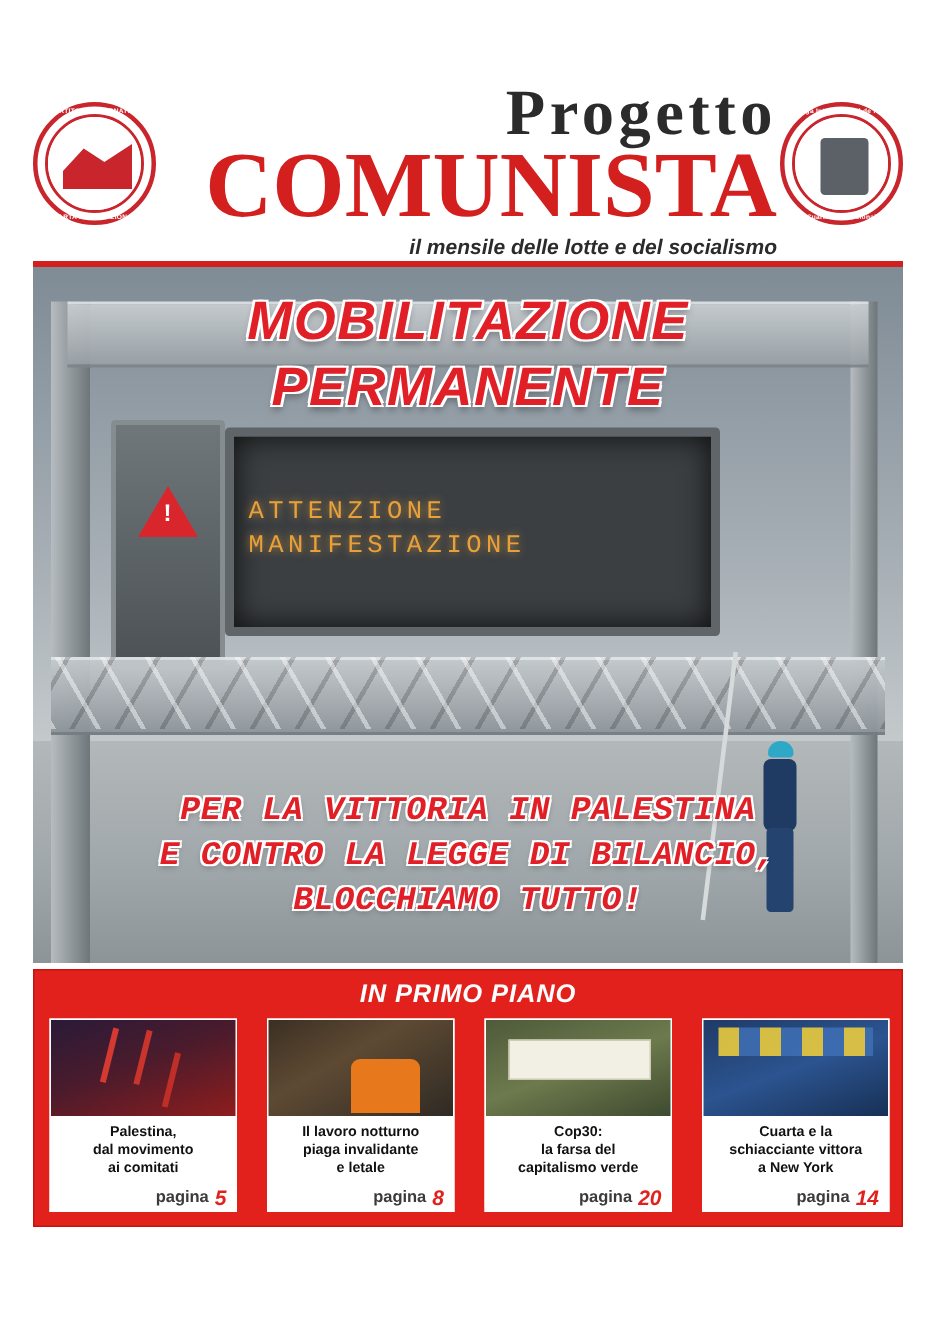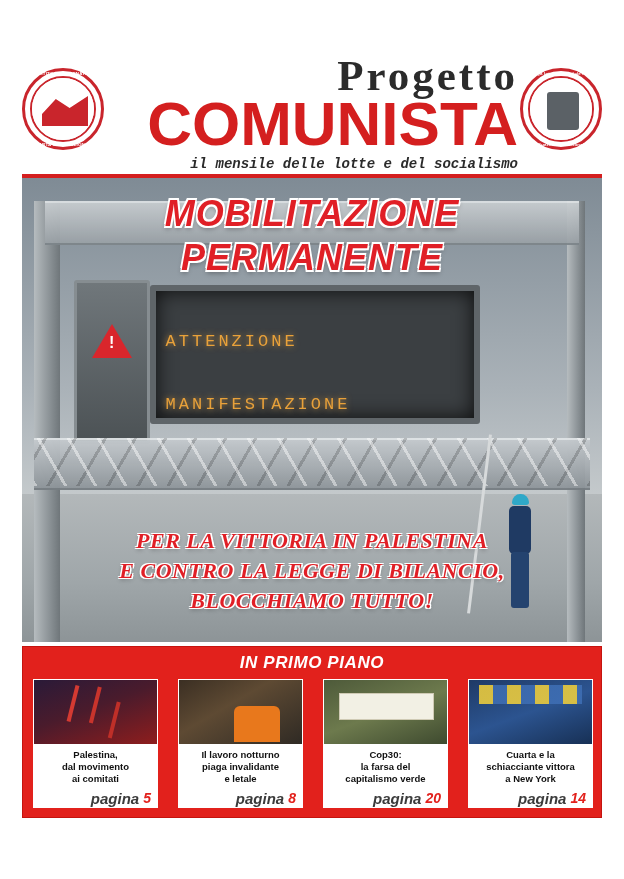--- a/index.html
+++ b/index.html
@@ -63,31 +63,31 @@
   .word-progetto {
     font-family: "Liberation Serif", serif;
     font-size: 43px;
     letter-spacing: 3px;
     font-weight: bold;
     color: #2b2b2b;
     line-height: 44px;
     white-space: nowrap;
   }
   .word-comunista {
-    font-family: Liberation Sans, sans-serif;
+    font-family: Liberation Serif, serif;
     font-size: 62px;
     letter-spacing: 0px;
     font-weight: bold;
     color: #d41f1f;
     line-height: 56px;
     white-space: nowrap;
     margin-top: -2px;
   }
   .mast-sub {
-    font-family: Liberation Mono, monospace;
+    font-family: Liberation Sans, sans-serif;
     font-style: italic;
     font-weight: bold;
     font-size: 14px;
     color: #2b2b2b;
     margin-top: 4px;
     white-space: nowrap;
   }
 
   
   .logo {
@@ -218,21 +218,20 @@
     justify-content: center;
   }
   .vms-line {
     font-family: "Liberation Mono", monospace;
     font-size: 17px;
     letter-spacing: 3px;
     color: #e8a13a;
     text-shadow: 0 0 6px rgba(232,161,58,.75);
     line-height: 1.35;
     white-space: nowrap;
-    margin-top: 40px;
   }
   
   .warnbox {
     position: absolute;
     left: 9%;
     top: 22%;
     width: 12%;
     height: 34%;
     background: linear-gradient(#70777b, #4c5255);
     border: 3px solid #868d91;
@@ -294,21 +293,21 @@
     letter-spacing: 1px;
     text-shadow:
       -1.6px -1.6px 0 #fff, 1.6px -1.6px 0 #fff,
       -1.6px 1.6px 0 #fff, 1.6px 1.6px 0 #fff,
       0 3px 5px rgba(0,0,0,.35);
   }
   .hero-sub {
     position: absolute;
     left: 0; right: 0; bottom: 26px;
     text-align: center;
-    font-family: Liberation Serif, serif;
+    font-family: Liberation Mono, monospace;
     font-weight: bold;
     font-style: italic;
     font-size: 22px;
     line-height: 30px;
     color: #e01f26;
     letter-spacing: .5px;
     text-shadow:
       -1.4px -1.4px 0 #fff, 1.4px -1.4px 0 #fff,
       -1.4px 1.4px 0 #fff, 1.4px 1.4px 0 #fff,
       0 2px 4px rgba(0,0,0,.3);
@@ -389,24 +388,23 @@
   .card-page {
     height: 18px;
     display: flex;
     align-items: center;
     justify-content: flex-end;
     gap: 4px;
     padding-right: 6px;
     background: #ffffff;
   }
   .page-word {
-    font-size: 15px;
+    font-size: 11px;
     font-weight: bold;
     color: #3b3b3b;
-    font-style: italic;
   }
   .page-num {
     font-size: 14px;
     font-weight: bold;
     font-style: italic;
     color: #e2211c;
   }
 </style>
 </head>
 <body>

